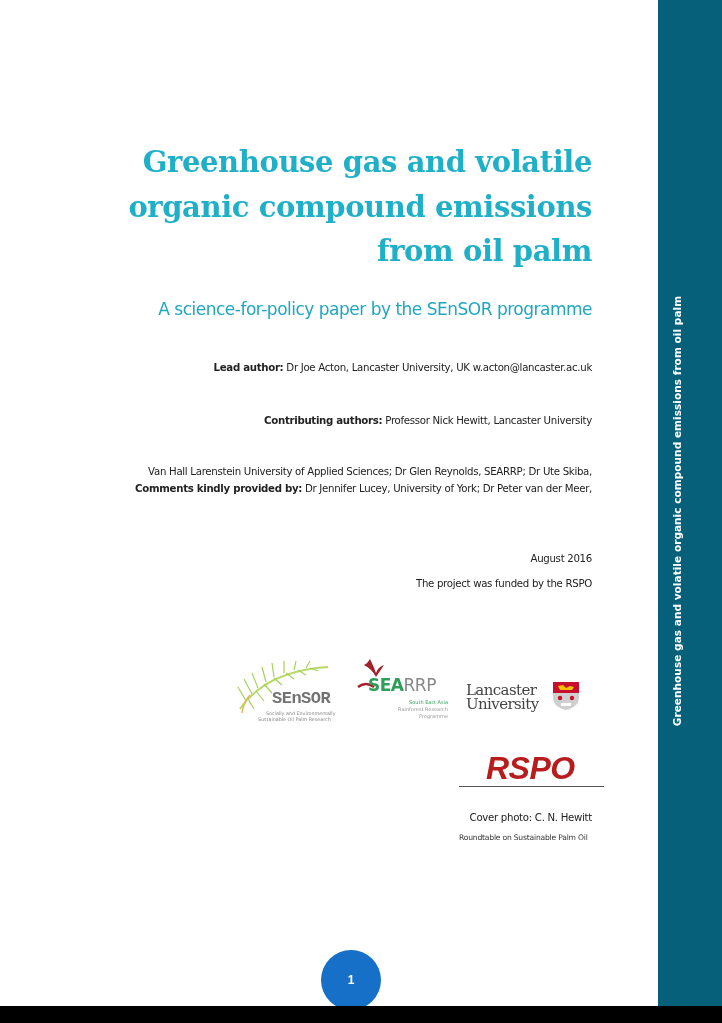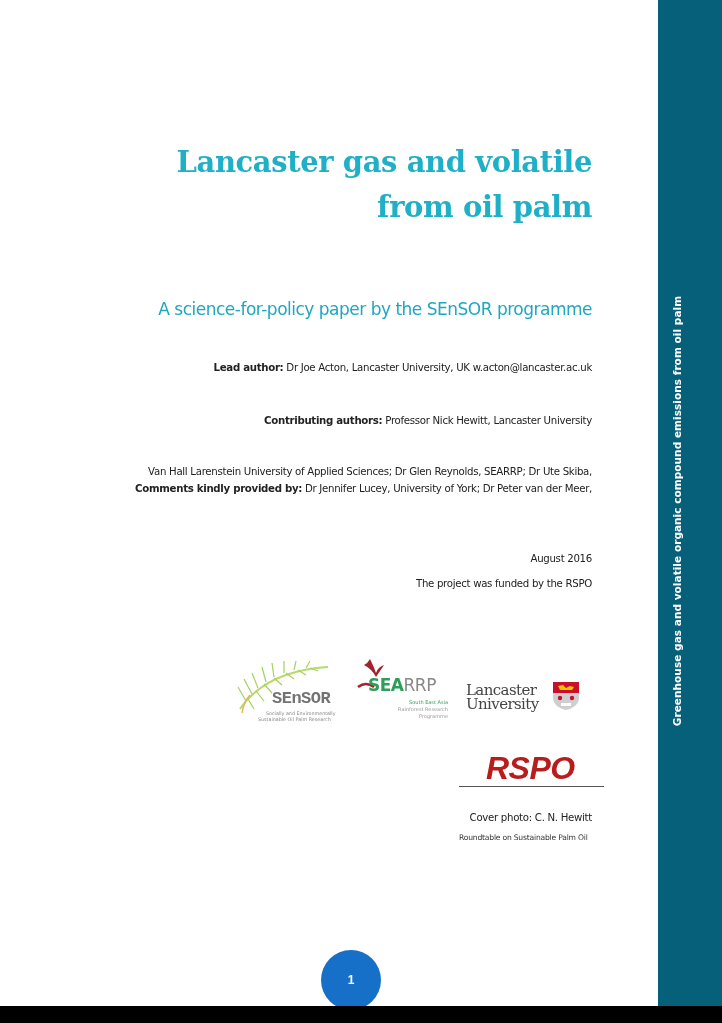--- a/index.html
+++ b/index.html
@@ -31,21 +31,22 @@
 </style>
 </head>
 <body>
 
 <div class="page">
 
   <div class="sidebar"></div>
   <div class="sidebar-text">Greenhouse gas and volatile organic compound emissions from oil palm</div>
 
   <div class="title">
-    <div>Lancaster gas and volatile</div>
+    <div>Greenhouse gas and volatile</div>
+    <div>organic compound emissions</div>
     <div>from oil palm</div>
   </div>
 
   <div class="subtitle">A science-for-policy paper by the SEnSOR programme</div>
 
   <div class="meta lead"><b>Lead author:</b><span> Dr Joe Acton, Lancaster University, UK   w.acton@lancaster.ac.uk</span></div>
 
   <div class="meta contrib"><b>Contributing authors:</b><span> Professor Nick Hewitt, Lancaster University</span></div>
 
   <div class="meta comments">

